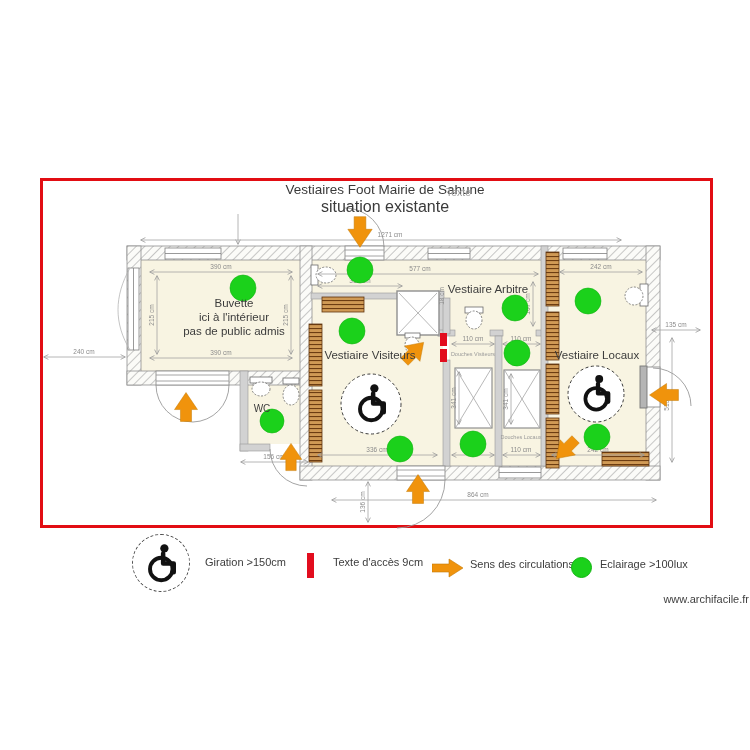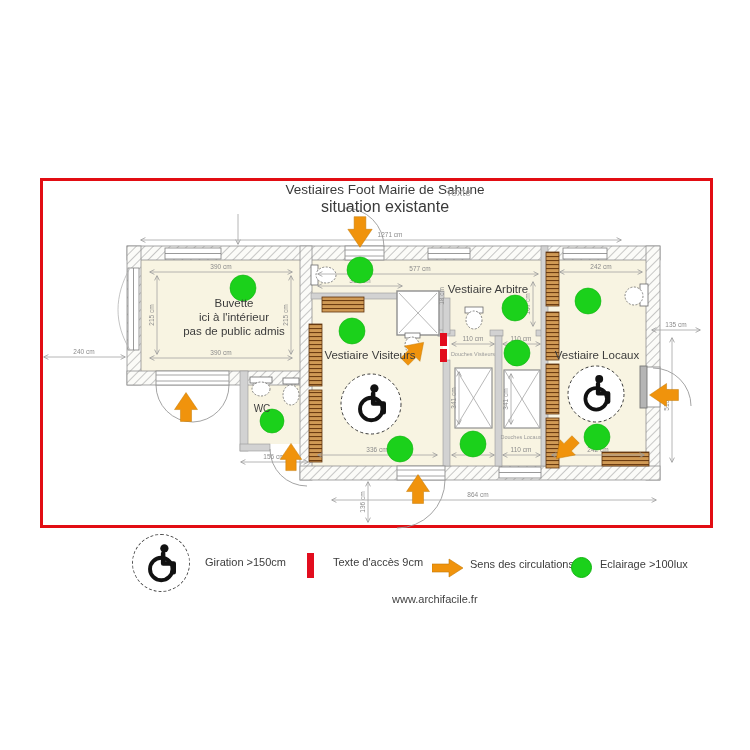--- a/index.html
+++ b/index.html
@@ -12,21 +12,21 @@
   .title-main{font-size:13.5px;color:#3a3a3a;}
   .title-sub{font-size:16px;color:#3a3a3a;margin-top:1px;}
   .ghost-text{position:absolute;left:446px;top:186px;font-size:10.5px;color:#9a9a9a;z-index:4;}
   .legend{position:absolute;left:0;top:16px;width:650px;height:750px;z-index:5;pointer-events:none;}
   .legend-label{position:absolute;font-size:11px;color:#3c3c3c;white-space:nowrap;}
   .wheelchair-badge{position:absolute;left:132px;top:518px;width:56px;height:56px;border-radius:50%;
       border:1.5px dashed #4a4a4a;background:#fff;display:flex;align-items:center;justify-content:center;}
   .red-bar{position:absolute;left:307px;top:537px;width:7px;height:25px;background:#e20d1e;}
   .green-dot{position:absolute;left:571px;top:541px;width:21px;height:21px;border-radius:50%;
       background:#1bd11b;border:1px solid #10b410;box-sizing:border-box;}
-  .footer-url{position:absolute;left:392px;top:593px;width:337px;
+  .footer-url{position:absolute;left:412px;top:593px;width:337px;text-align:right;
       font-size:11px;color:#3f3f3f;z-index:3;}
   svg text{font-family:"Liberation Sans",sans-serif;}
   .dimt{font-size:6.5px;fill:#8c8c8c;text-anchor:middle;}
   .roomlabel{font-size:11.5px;fill:#3c3c3c;text-anchor:middle;}
   .sublabel{font-size:5.5px;fill:#9a9a9a;text-anchor:middle;}
 </style>
 </head>
 <body>
 
 <div id="page">

